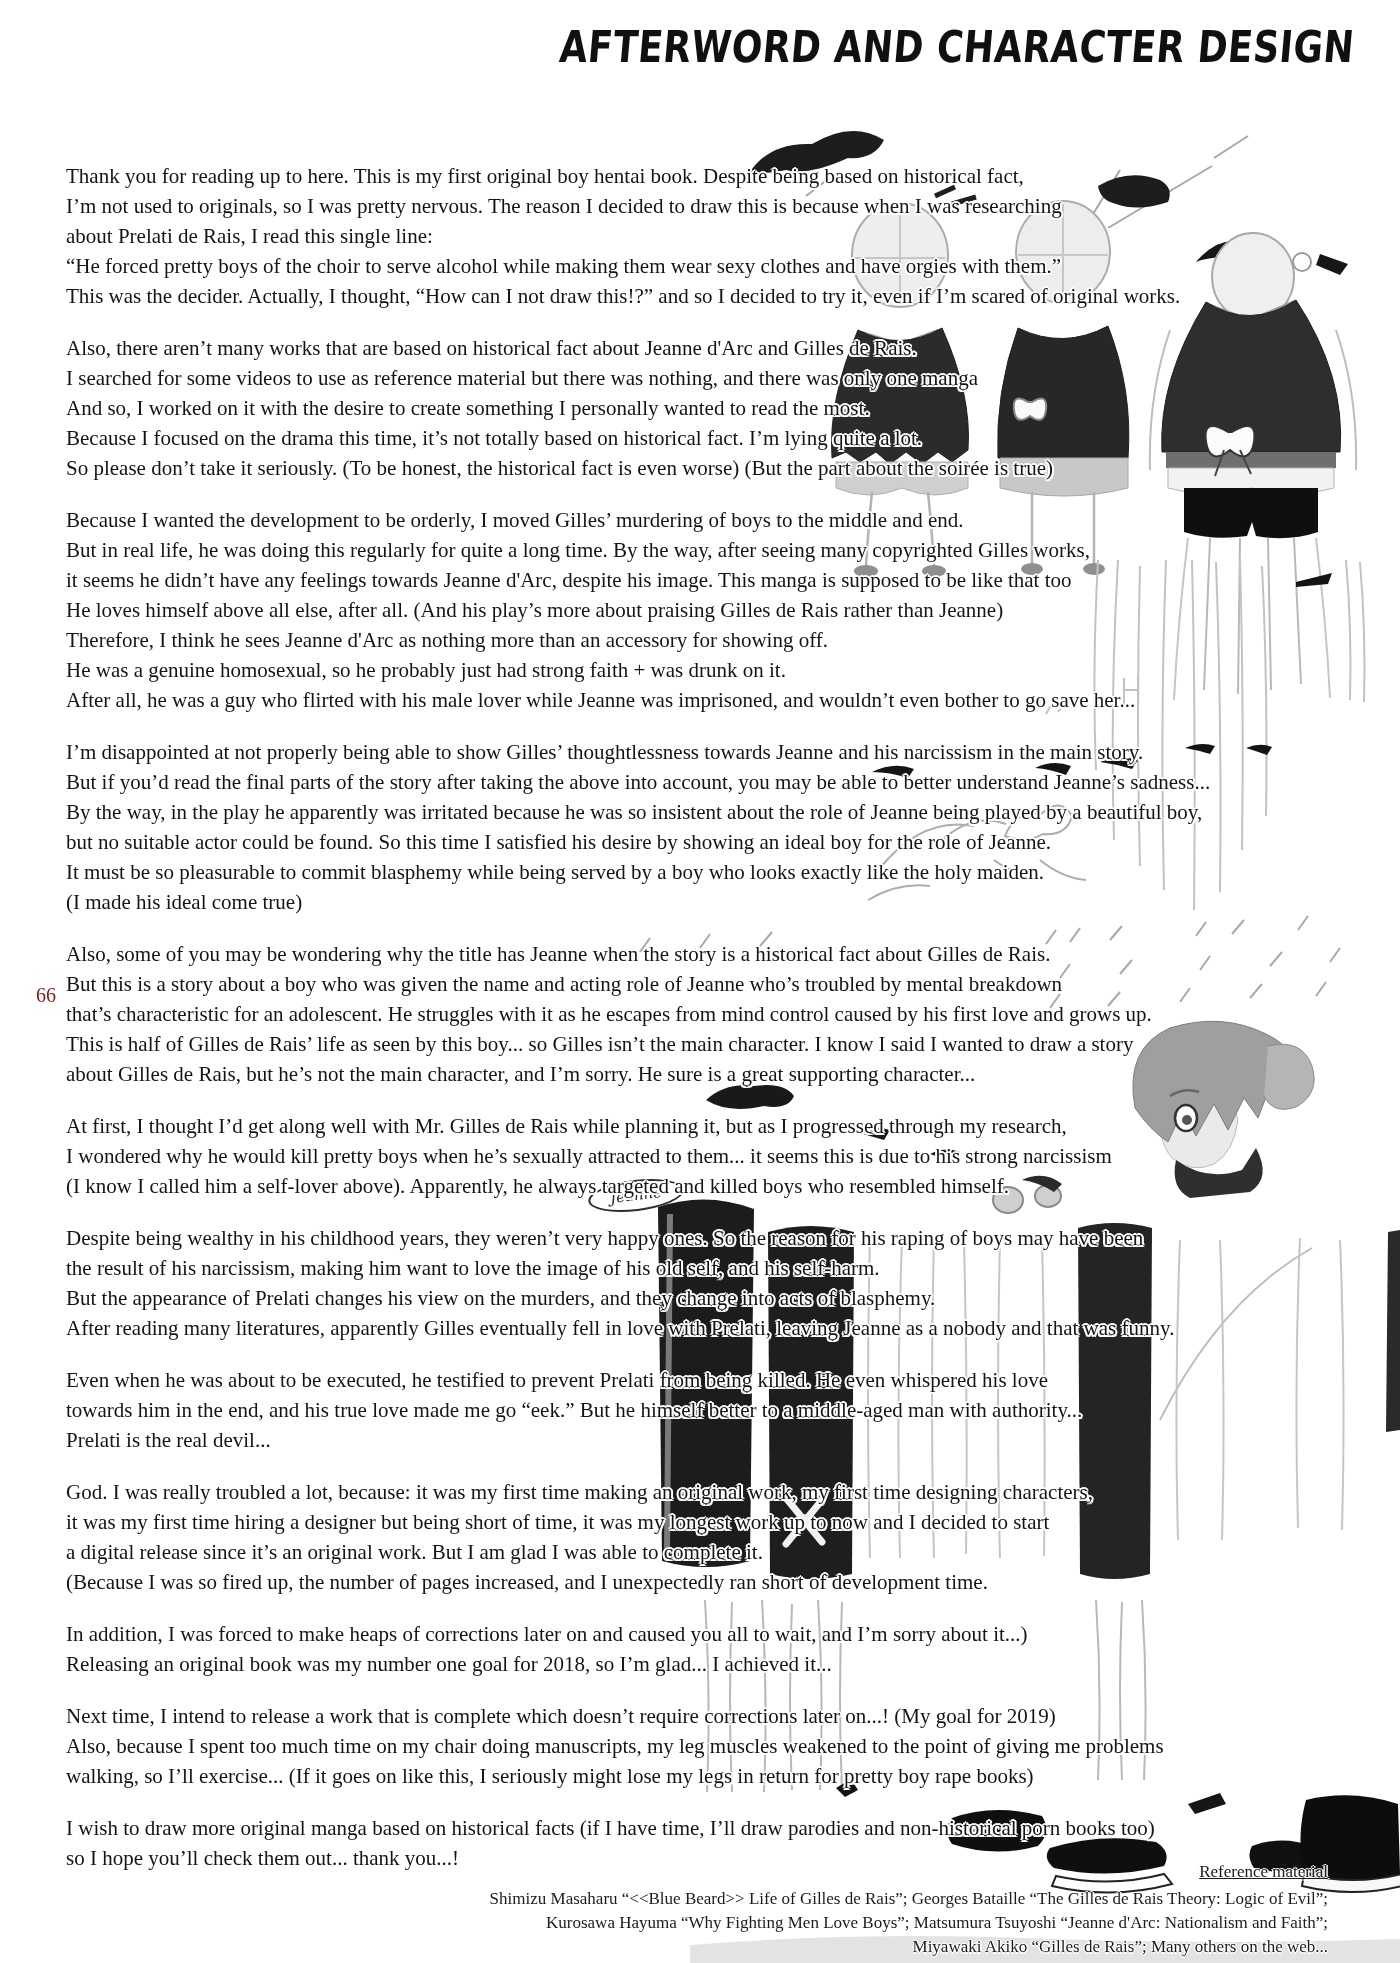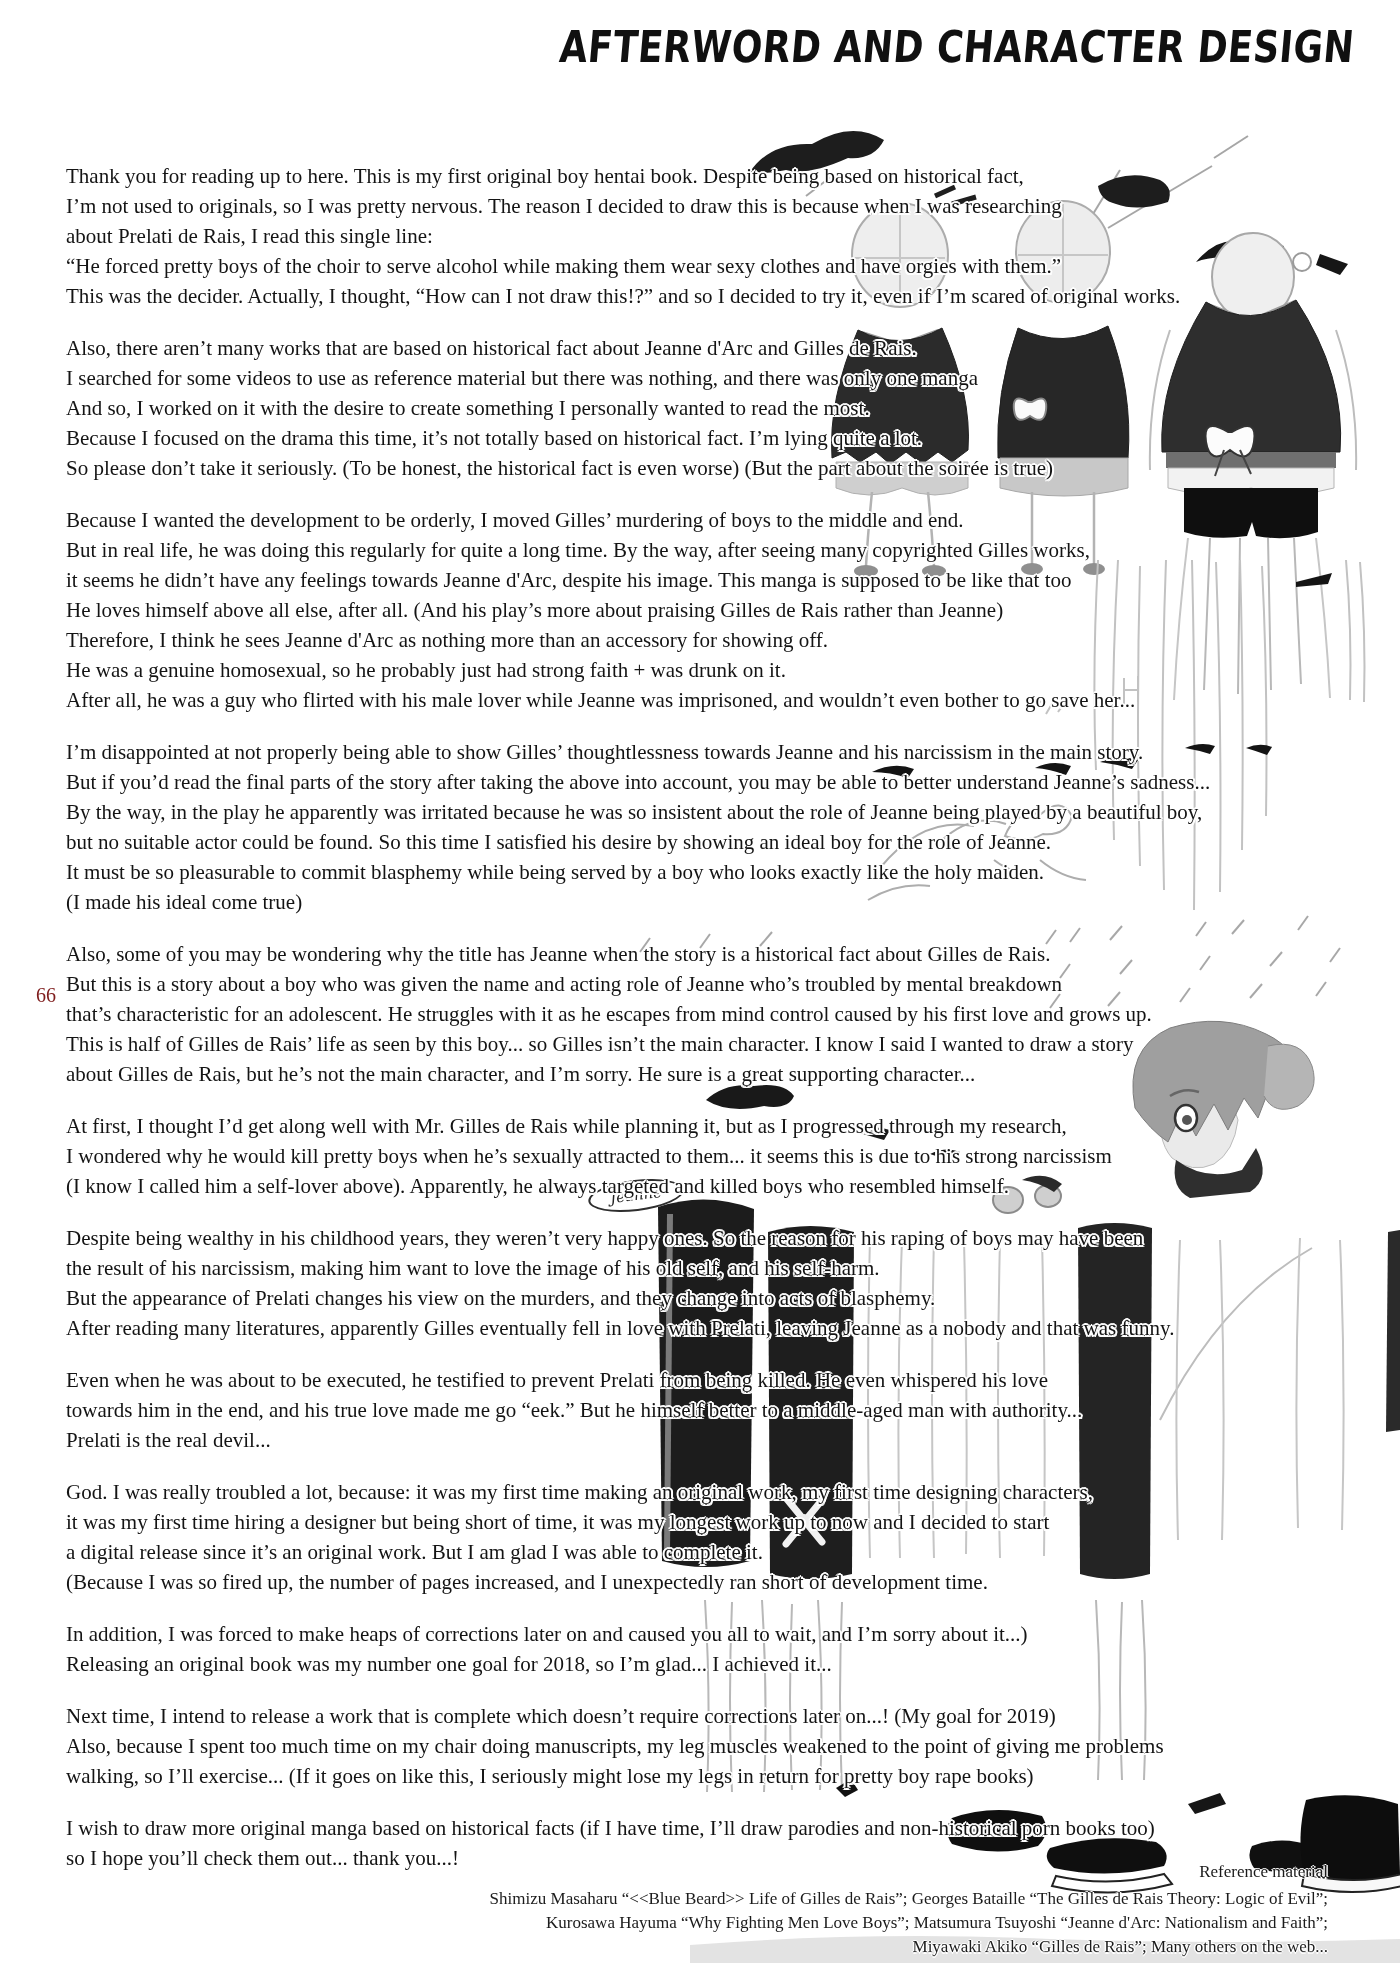--- a/index.html
+++ b/index.html
@@ -46,21 +46,21 @@
     background:rgba(255,255,255,0.55);
   }
   .references{
     position:absolute;right:72px;top:1860px;z-index:3;
     text-align:right;font-size:17px;line-height:24px;color:#1b1b1b;
   }
   .references .ref-line{
     white-space:nowrap;
     text-shadow:-1.5px 0 0 #fff,1.5px 0 0 #fff,0 -1.5px 0 #fff,0 1.5px 0 #fff;
   }
-  .references .ref-label{margin-bottom:3px;}
+  .references .ref-label{margin-bottom:3px;text-decoration:underline;}
 </style>
 </head>
 <body>
 
 <div class="page">
 
   <div class="sketch-layer">
     <svg width="1400" height="1963" viewBox="0 0 1400 1963" xmlns="http://www.w3.org/2000/svg">
 
       <g stroke="#a6a6a6" stroke-width="2" fill="none">

